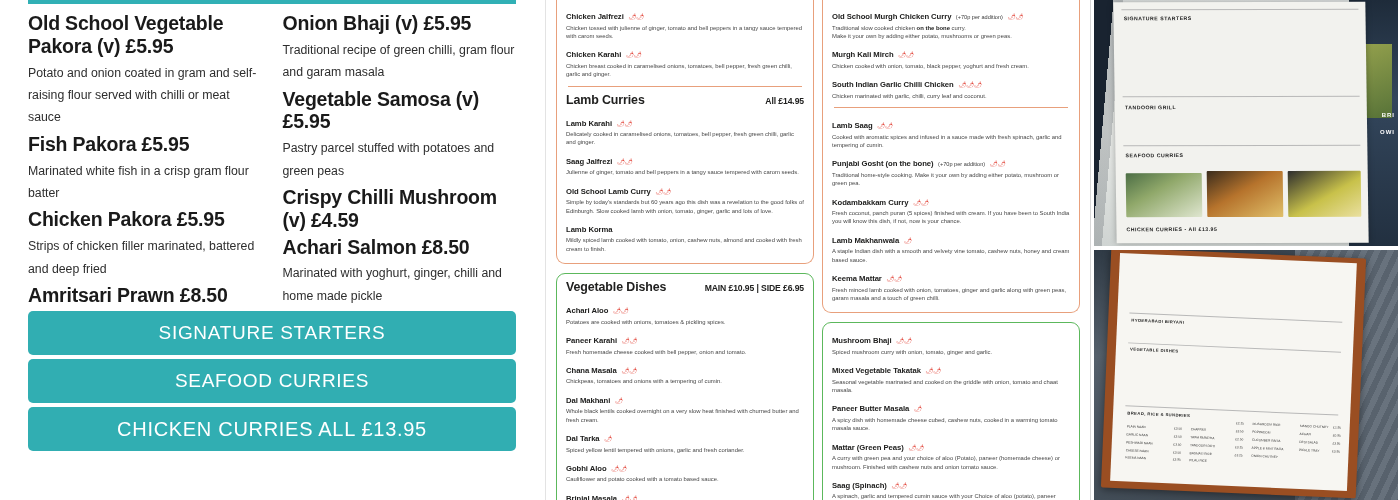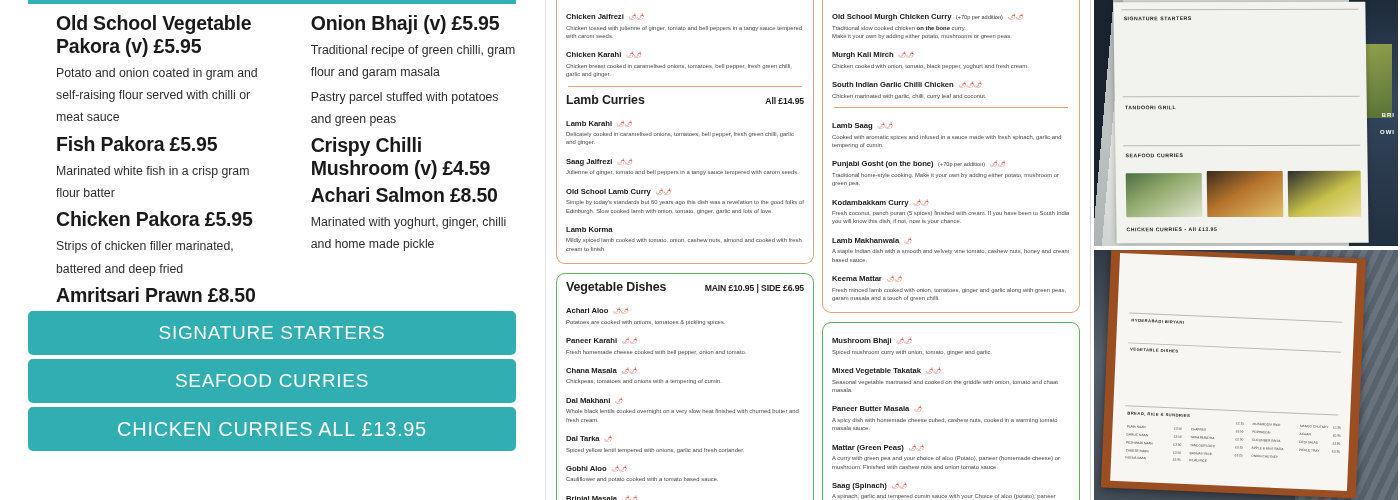--- a/index.html
+++ b/index.html
@@ -5,21 +5,21 @@
   * { box-sizing: border-box; margin: 0; padding: 0; }
   html, body { width: 1400px; height: 500px; overflow: hidden; background: #ffffff;
     font-family: "Liberation Sans", sans-serif; }
   .page { position: relative; width: 1400px; height: 500px; display: flex; }
 
   
   .left-col { width: 546px; height: 500px; position: relative; background:#fff;
      border-right: 1px solid #e3e3e3; overflow: hidden; }
   .top-teal-bar { position:absolute; left:28px; top:0; width:488px; height:4px; background:#31b0b5; }
   .left-inner { display:flex; padding: 8px 0 0 0; }
-  .lcol { width: 50%; padding: 0 14px 0 28px; margin-left: 28px; }
+  .lcol { width: 50%; padding: 0 14px 0 28px; }
   .lcol.b { padding: 0 28px 8px 10px; }
   .dish-h { font-size: 19.5px; font-weight: 700; color:#1a1a1a; line-height: 1.17;
       letter-spacing:-0.2px; margin: 4px 0 4px; }
   .dish-p { font-size: 12.3px; color: #2e2e2e; line-height: 1.82; margin-bottom: 2px; }
 
   .cat-list { position:absolute; left:28px; top:311px; width:488px; }
   .cat-btn { background:#31aeb2; color:#fff; text-align:center; border-radius:5px;
      height:44px; line-height:44px; margin-bottom:4px; font-size:19px; letter-spacing:.7px;
      font-weight:400; cursor:pointer; }
   .cat-btn.big { font-size: 20px; }
@@ -100,20 +100,21 @@
         <div class="dish-h">Fish Pakora £5.95</div>
         <div class="dish-p">Marinated white fish in a crisp gram flour batter</div>
         <div class="dish-h">Chicken Pakora £5.95</div>
         <div class="dish-p">Strips of chicken filler marinated, battered and deep fried</div>
         <div class="dish-h">Amritsari Prawn £8.50</div>
         <div class="dish-p">Marinated with ginger garlic, ajwain and batter fried</div>
       </div>
       <div class="lcol b">
         <div class="dish-h">Onion Bhaji (v) £5.95</div>
         <div class="dish-p">Traditional recipe of green chilli, gram flour and garam masala</div>
+        <div class="dish-h">Vegetable Samosa (v) £5.95</div>
         <div class="dish-p">Pastry parcel stuffed with potatoes and green peas</div>
         <div class="dish-h">Crispy Chilli Mushroom (v) £4.59</div>
         <div class="dish-h">Achari Salmon £8.50</div>
         <div class="dish-p">Marinated with yoghurt, ginger, chilli and home made pickle</div>
       </div>
     </div>
 
     <div class="cat-list">
       <div class="cat-btn">SIGNATURE STARTERS</div>
       <div class="cat-btn">SEAFOOD CURRIES</div>

